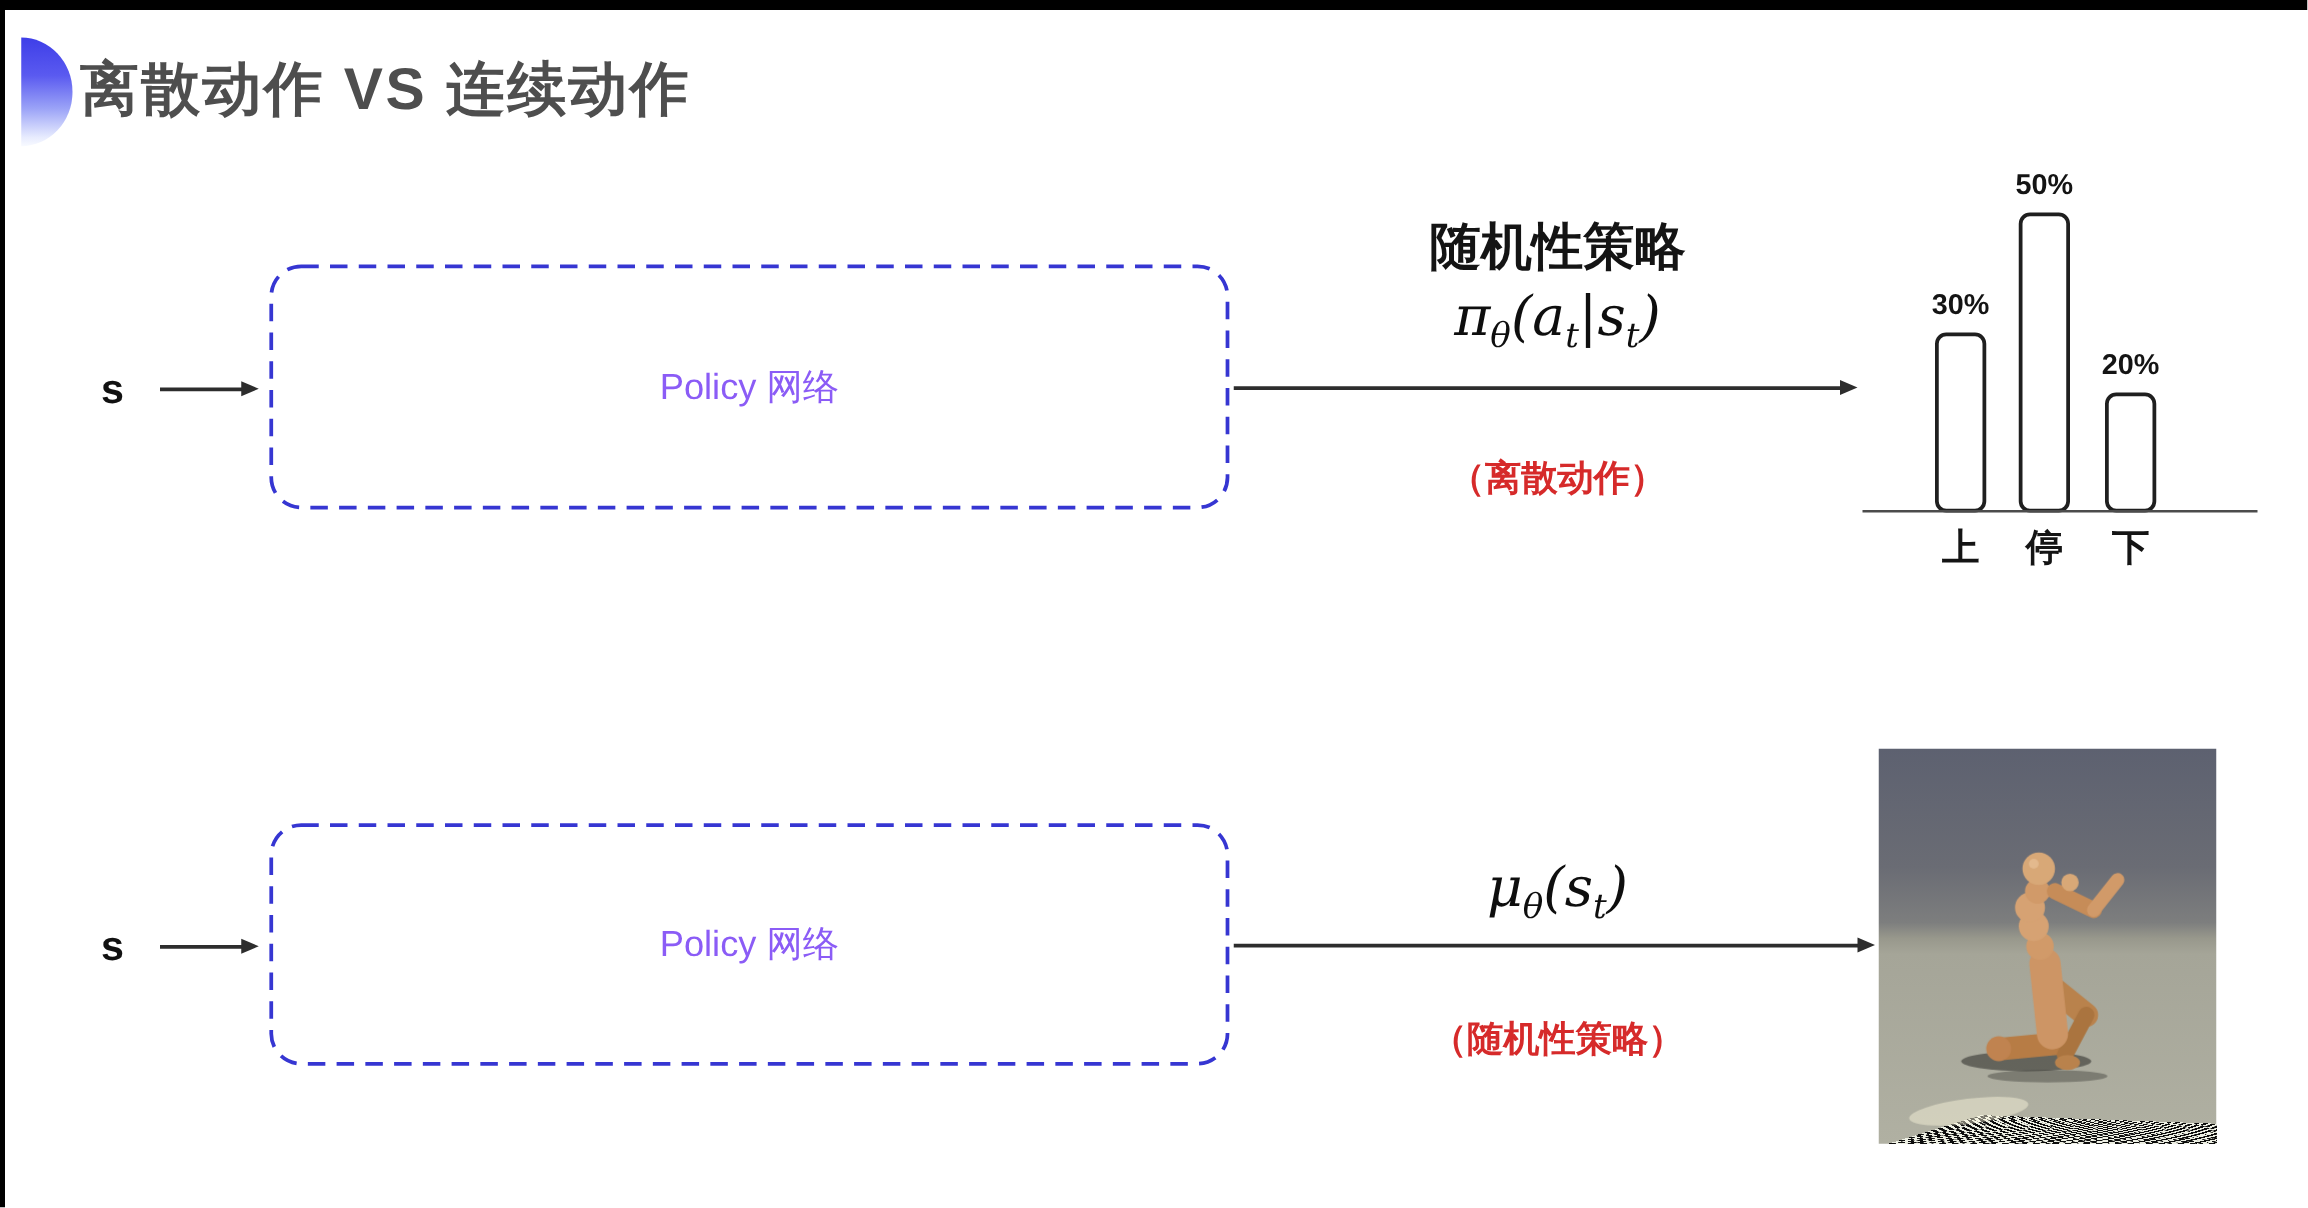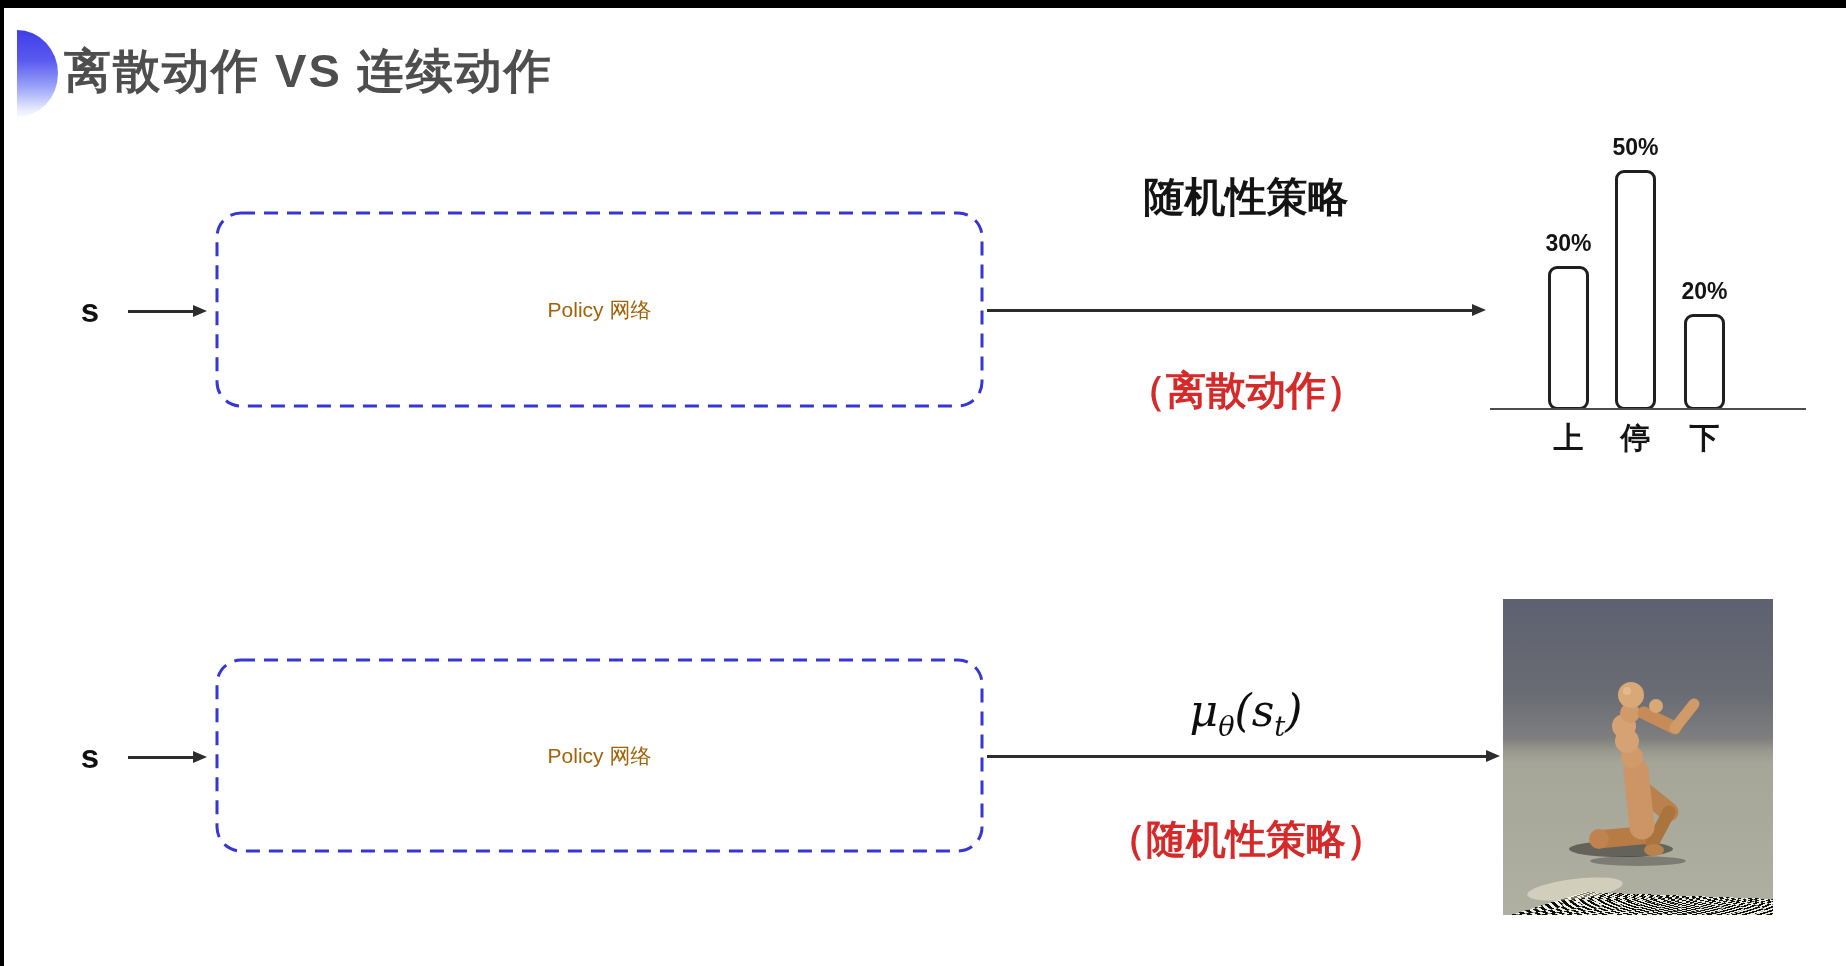--- a/index.html
+++ b/index.html
@@ -19,29 +19,29 @@
 
   .s-label { position:absolute; width:40px; text-align:center; font-size:33px; font-weight:700; color:#111; }
 
   .arrow { position:absolute; height:2.5px; background:#2d2d2d; }
   .arrow::after { content:""; position:absolute; right:-13px; top:-5.5px; width:0; height:0;
                   border-left:14px solid #2d2d2d; border-top:6.5px solid transparent;
                   border-bottom:6.5px solid transparent; }
 
   .pbox { position:absolute; }
   .pbox-label { position:absolute; width:100%; height:100%; display:flex;
-                align-items:center; justify-content:center; font-size:21px; color:#a16207; }
+                align-items:center; justify-content:center; font-size:29px; color:#8b5cf6; }
 
   .policy-name { position:absolute; left:1058px; width:376px; text-align:center;
                  font-size:41px; font-weight:700; color:#141414; white-space:nowrap; }
   .formula { position:absolute; left:1058px; width:376px; text-align:center;
              font-family:"DejaVu Serif", serif; font-style:italic; font-size:44px; color:#0e0e0e; }
   .formula sub { font-size:0.62em; font-style:italic; }
   .action-type { position:absolute; left:1058px; width:376px; text-align:center;
-                 font-size:40px; font-weight:700; color:#d62a2a; white-space:nowrap; }
+                 font-size:29px; font-weight:700; color:#d62a2a; white-space:nowrap; }
 
   
   .chart { position:absolute; left:1490px; top:98px; width:322px; height:372px; }
   .chart-baseline { position:absolute; left:0; top:310px; width:316px; height:2px; background:#4c4c4c; }
   .bar-col { position:absolute; display:flex; flex-direction:column; align-items:center; }
   .bar-col .v-label { font-size:23px; font-weight:700; color:#141414; margin-bottom:9px; }
   .bar-rect { width:41px; background:#fff; border:3px solid #1f1f1f; border-radius:9px; }
   .cat-label { position:absolute; top:320px; width:85px; text-align:center;
                font-size:30px; font-weight:700; color:#141414; }
 
@@ -75,20 +75,23 @@
     <svg width="769" height="197">
       <rect x="2" y="2" width="765" height="193" rx="24" fill="none" stroke="#3636d2" stroke-width="3" stroke-dasharray="14 9"></rect>
     </svg>
     <div class="pbox-label" style="top:0;left:0;">Policy 网络</div>
   </div>
 
   <div class="arrow" style="left:987px; top:309px; width:486px;"></div>
 
   <div class="policy-name" style="top:170px;">随机性策略</div>
 
+  <div class="formula" style="top:228px;">
+    <span>π</span><sub>θ</sub><span>(</span><span>a</span><sub>t</sub><span>|</span><span>s</span><sub>t</sub><span>)</span>
+  </div>
 
   <div class="action-type" style="top:363px;">（离散动作）</div>
 
   <div class="chart">
     <div class="bar-col" style="left:36px; width:85px; bottom:60px;">
       <div class="v-label">30%</div>
       <div class="bar-rect" style="height: 144px;"></div>
     </div>
     <div class="bar-col" style="left:103px; width:85px; bottom:60px;">
       <div class="v-label">50%</div>

